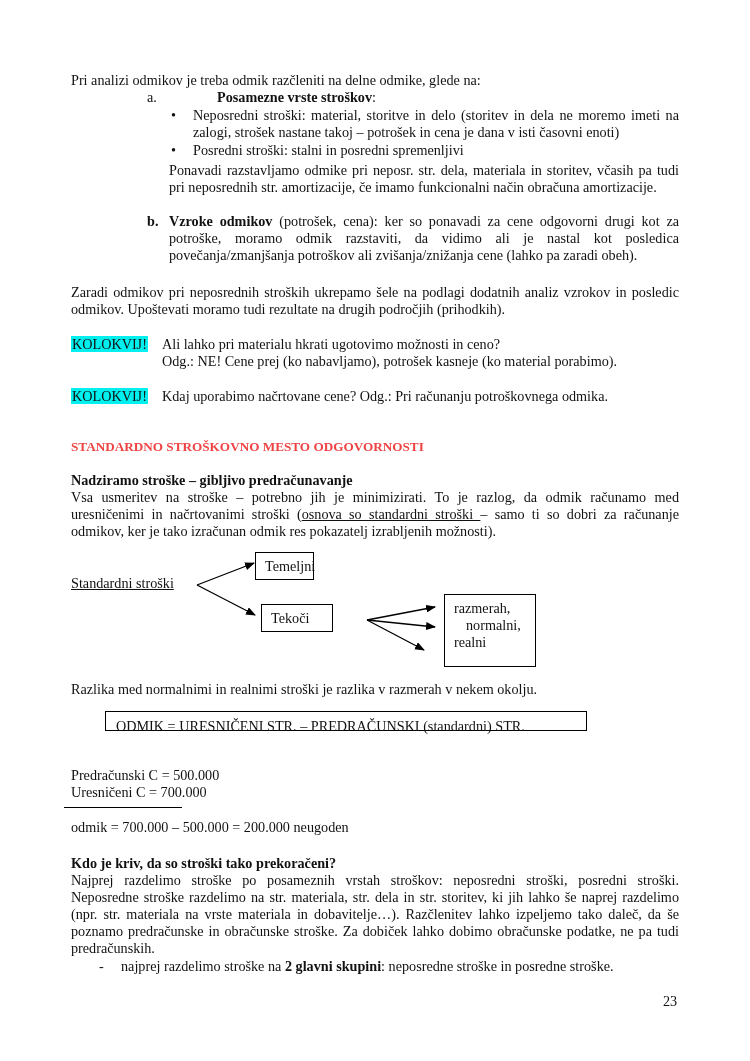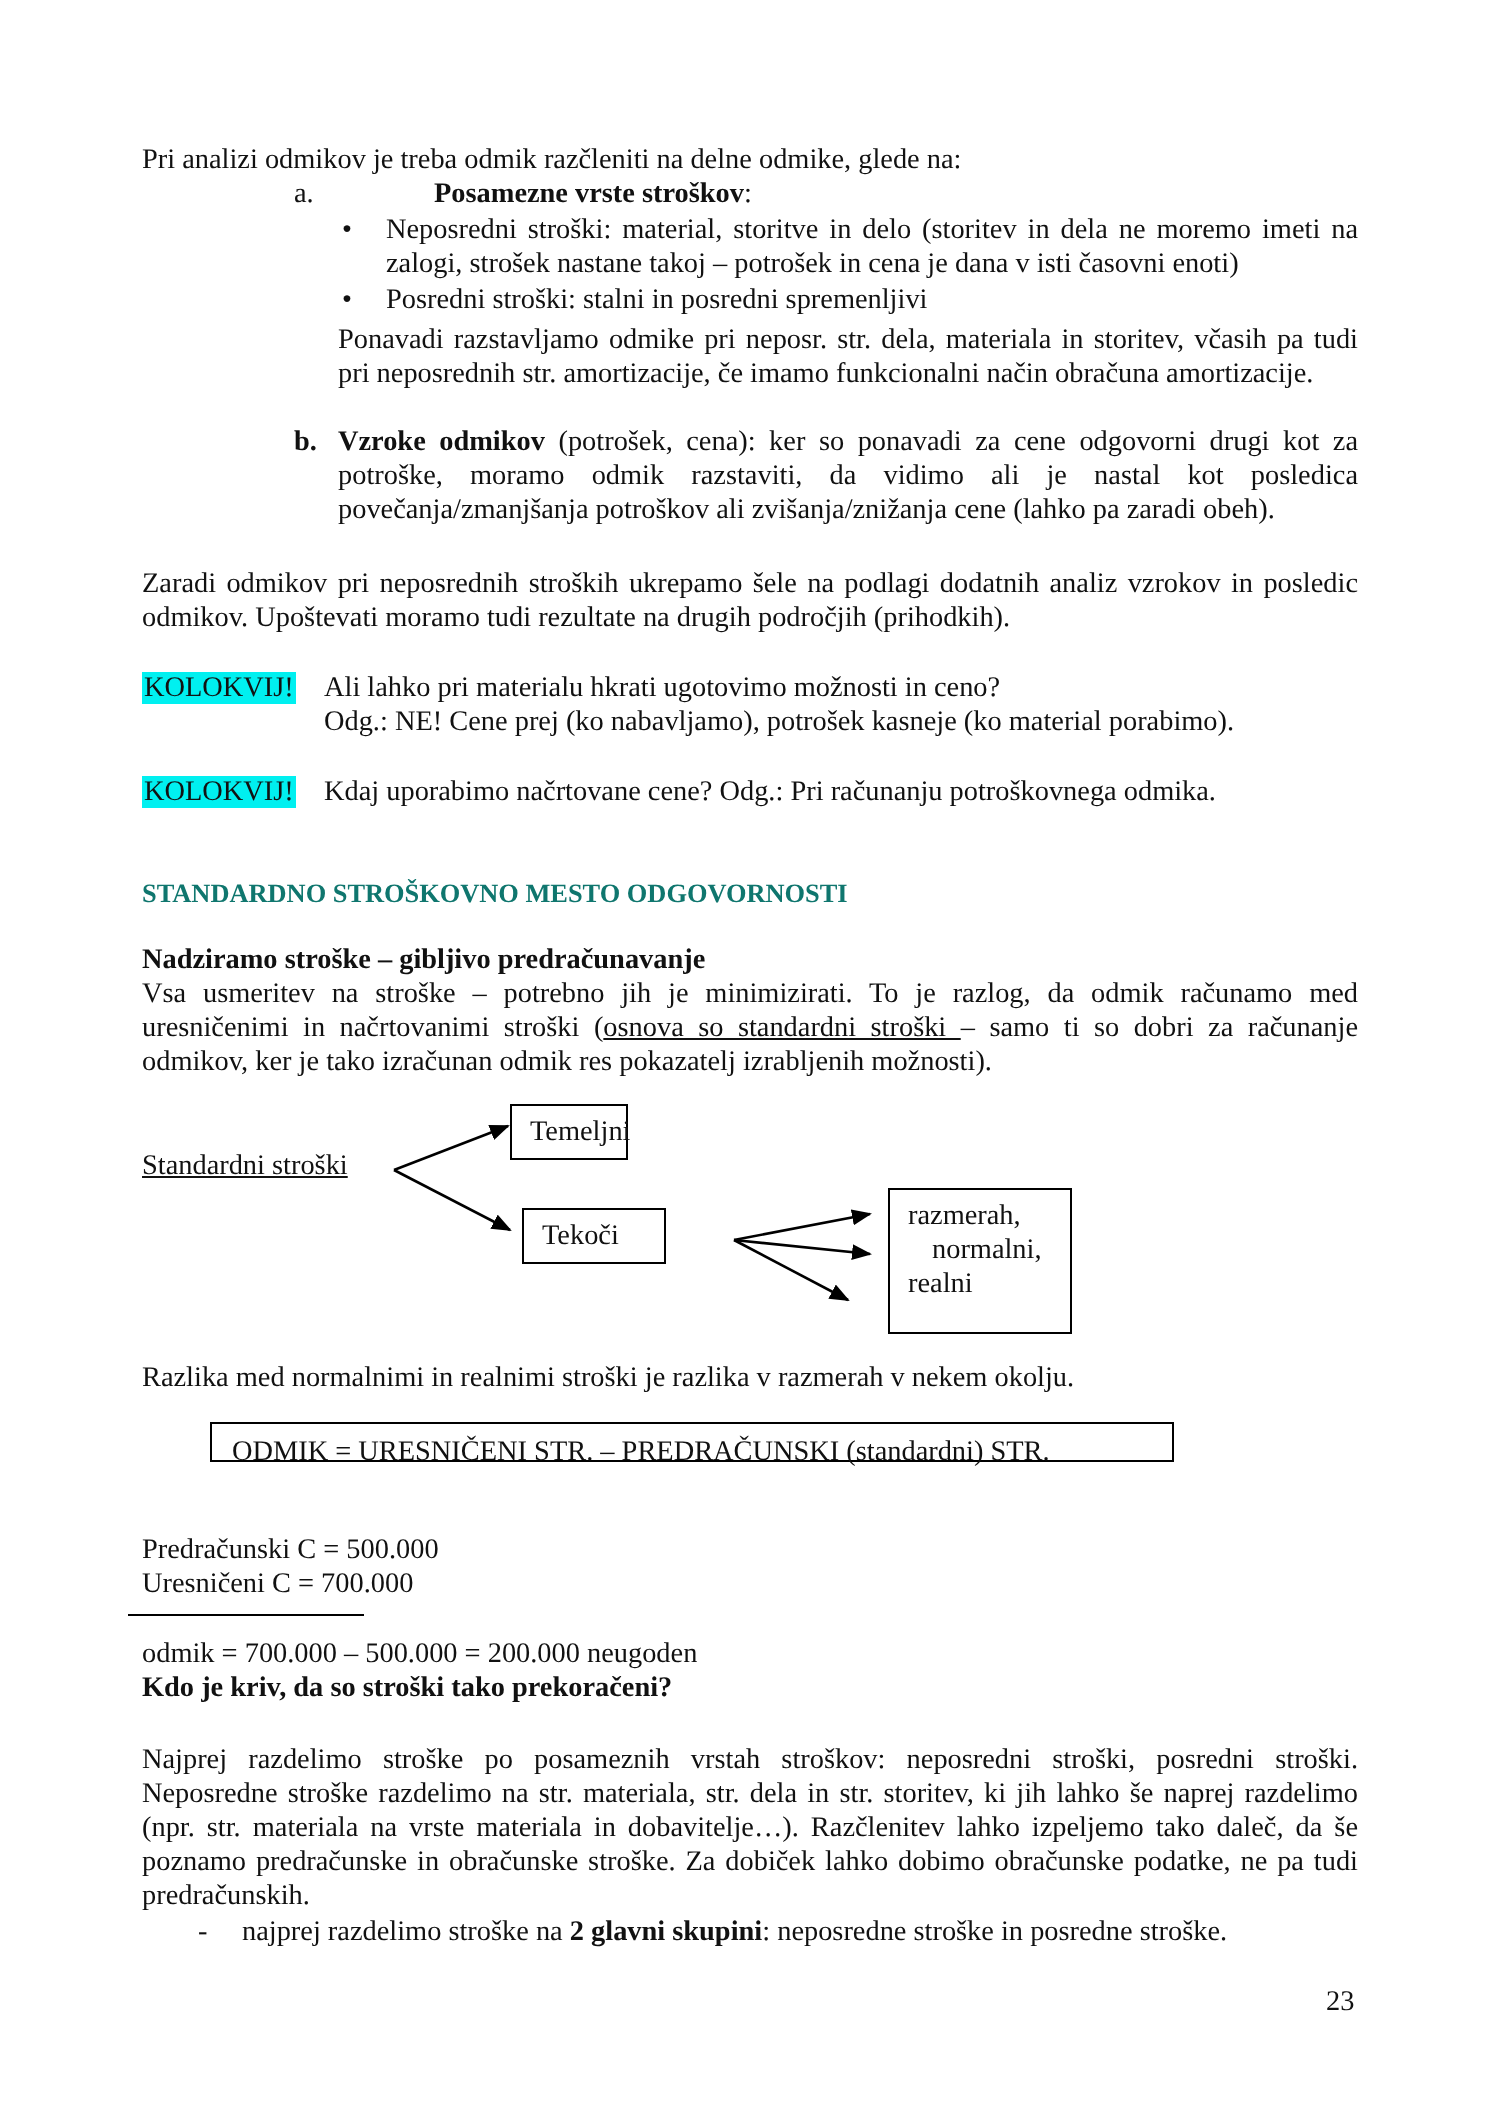--- a/index.html
+++ b/index.html
@@ -5,21 +5,21 @@
   html, body { margin: 0; padding: 0; }
   body {
     width: 750px; height: 1061px; background: #ffffff; position: relative; overflow: hidden;
     font-family: "Liberation Serif", serif; font-size: 14.2px; color: #111; line-height: 17px;
   }
   .abs { position: absolute; }
   .just { text-align: justify; text-align-last: left; }
   .b { font-weight: bold; }
   .u { text-decoration: underline; }
   .hl { background: #00f0f0; padding: 0 1px; }
-  .pink { color: #0f766e; font-weight: bold; font-size: 13.2px; }
+  .pink { color: #ef4444; font-weight: bold; font-size: 13.2px; }
   .box { position: absolute; border: 1px solid #000; box-sizing: border-box; }
   ul.bul { list-style: none; margin: 0; padding: 0; }
   ul.bul li { position: relative; padding-left: 24px; }
   ul.bul li::before { content: "\2022"; position: absolute; left: 2px; top: 0; }
 </style>
 </head>
 <body>
 
 <div class="abs" style="left:71px; top:72px; width:610px;">Pri analizi odmikov je treba odmik razčleniti na delne odmike, glede na:</div>
 
@@ -87,21 +87,21 @@
 
 <div class="box" style="left:105px; top:711px; width:482px; height:20px;">
   <div style="position:absolute; left:10px; top:6px;">ODMIK = URESNIČENI STR. – PREDRAČUNSKI (standardni) STR.</div>
 </div>
 
 <div class="abs" style="left:71px; top:767px;">Predračunski C = 500.000</div>
 <div class="abs" style="left:71px; top:784px;">Uresničeni C = 700.000</div>
 <div class="abs" style="left:64px; top:807px; width:118px; height:1px; background:#000;"></div>
 <div class="abs" style="left:71px; top:819px;">odmik = 700.000 – 500.000 = 200.000 neugoden</div>
 
-<div class="abs b" style="left:71px; top:836px;">Kdo je kriv, da so stroški tako prekoračeni?</div>
+<div class="abs b" style="left:71px; top:855px;">Kdo je kriv, da so stroški tako prekoračeni?</div>
 <div class="abs just" style="left:71px; top:872px; width:608px;">Najprej razdelimo stroške po posameznih vrstah stroškov: neposredni stroški, posredni stroški. Neposredne stroške razdelimo na str. materiala, str. dela in str. storitev, ki jih lahko še naprej razdelimo (npr. str. materiala na vrste materiala in dobavitelje…). Razčlenitev lahko izpeljemo tako daleč, da še poznamo predračunske in obračunske stroške. Za dobiček lahko dobimo obračunske podatke, ne pa tudi predračunskih.</div>
 
 <div class="abs" style="left:99px; top:958px;">-</div>
 <div class="abs" style="left:121px; top:958px;">
   <span>najprej razdelimo stroške na </span><span class="b">2 glavni skupini</span><span>: neposredne stroške in posredne stroške.</span>
 </div>
 
 <div class="abs" style="left:663px; top:993px;">23</div>
 
 </body></html>

